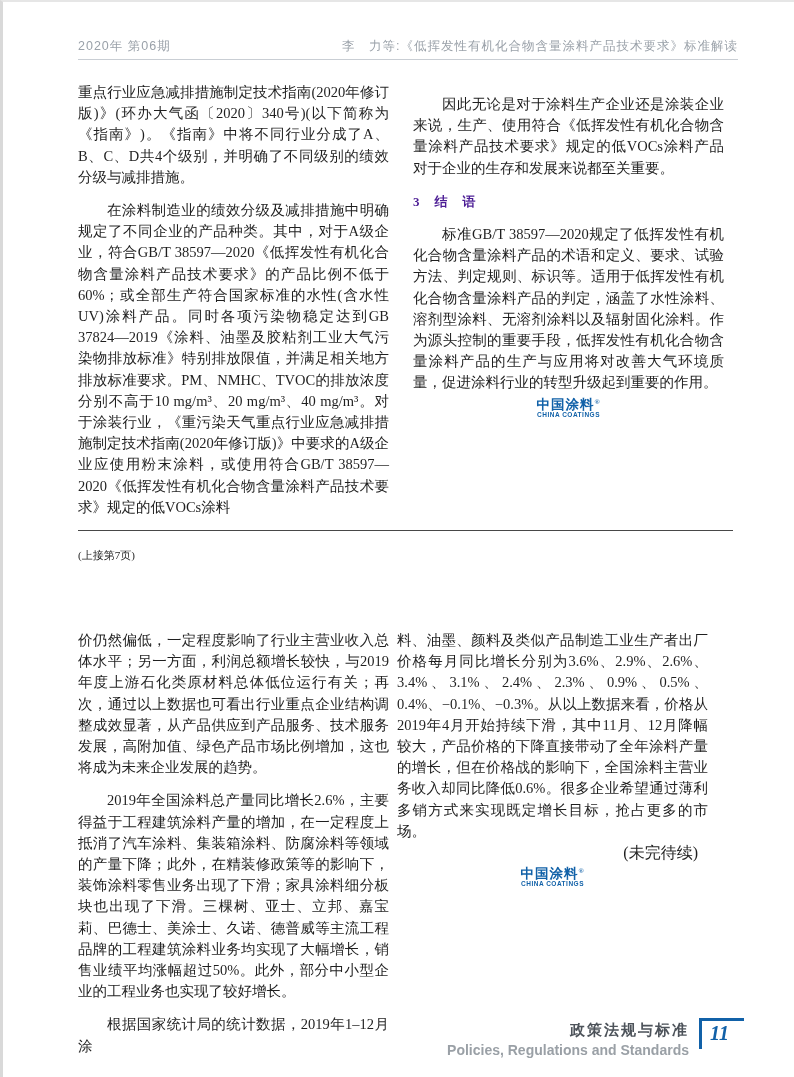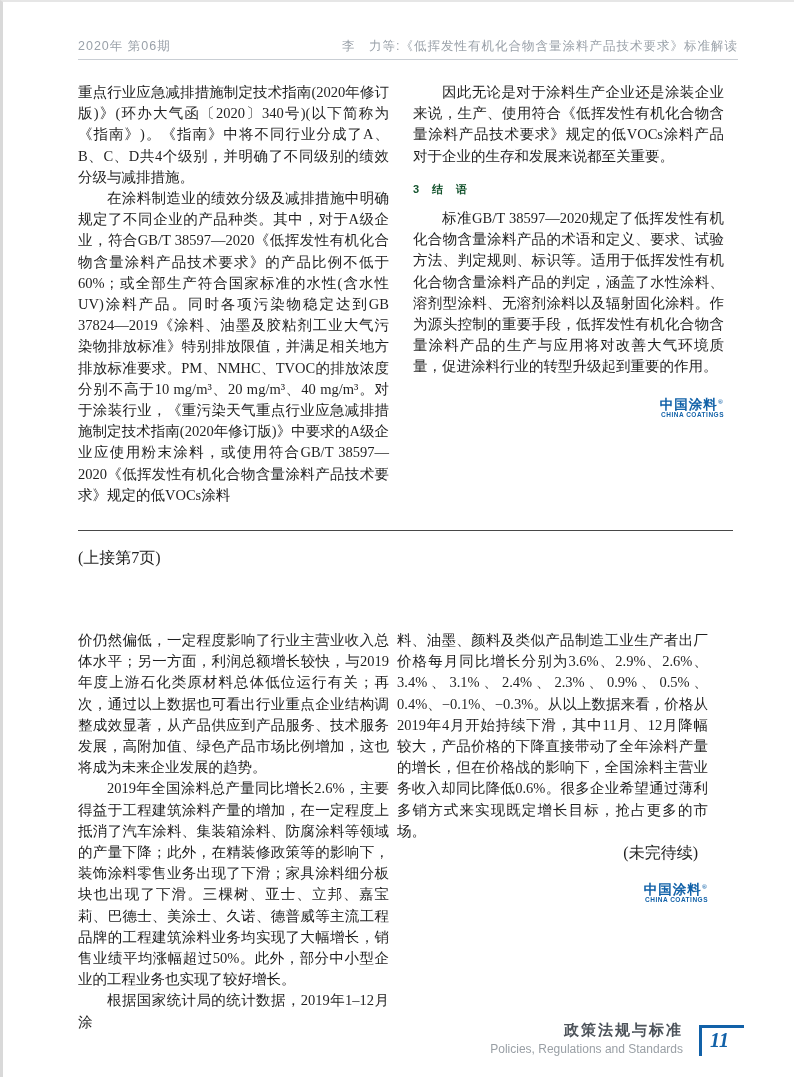--- a/index.html
+++ b/index.html
@@ -16,41 +16,41 @@
     font-family:"Liberation Sans","DejaVu Sans",sans-serif;
     font-size:12.5px;color:#9aa1a9;letter-spacing:1px;white-space:nowrap;
   }
   .header-rule{position:absolute;top:57px;left:75px;right:56px;height:0;border-top:1px solid #c9ced4;}
   
   .columns{position:absolute;left:75px;display:flex;gap:24px;}
   .columns.top{top:80px;}
   .columns.bottom{top:628px;gap:8px;}
   .col{width:311px;text-align:justify;font-size:14.5px;line-height:21.2px;}
   .col p{margin:0;}
-  .col p.indent{text-indent:2em;}
+  .col p.indent{text-indent:2em;margin-top:12px;}
   .section-heading{
-    margin:12px 0 8px 0;font-size:11px;font-weight:bold;letter-spacing:1px;
-    color:#14532d;font-family:Liberation Sans, sans-serif;
+    margin:12px 0 8px 0;font-size:13px;font-weight:bold;letter-spacing:1px;
+    color:#4c1d95;font-family:Liberation Serif, serif;
   }
   
-  .logo{margin-top:20px;text-align:right;color:#1161a8;line-height:1.05;}
+  .logo{margin-top:4px;text-align:center;color:#1161a8;line-height:1.05;}
   .logo-cn{font-weight:bold;font-size:13.5px;letter-spacing:1px;}
   .logo-cn sup{font-size:7px;}
   .logo-en{font-size:6.5px;font-weight:bold;letter-spacing:0.5px;font-family:"Liberation Sans","DejaVu Sans",sans-serif;}
   
   .article-divider{position:absolute;top:528px;left:75px;width:655px;height:0;border-top:1px solid #474747;}
-  .continuation-note{position:absolute;top:546px;left:75px;font-size:16px;color:#1f1f1f;}
+  .continuation-note{position:absolute;top:546px;left:75px;font-size:11px;color:#1f1f1f;}
   .to-be-continued{text-align:right;margin-top:8px;padding-right:10px;font-size:16px;}
   
-  .page-footer{position:absolute;top:1016px;right:50px;display:flex;align-items:flex-end;gap:16px;margin-left:32px;}
+  .page-footer{position:absolute;top:1016px;right:50px;display:flex;align-items:flex-start;gap:10px;margin-left:32px;}
   .footer-titles{text-align:right;padding-top:3px;}
   .footer-cn{font-size:15px;font-weight:bold;letter-spacing:2px;color:#4d535a;
     font-family:"Liberation Sans","DejaVu Sans",sans-serif;}
-  .footer-en{font-size:12px;color:#9aa0a6;margin-top:2px;
-    font-family:"Liberation Sans","DejaVu Sans",sans-serif;}
+  .footer-en{font-size:14px;color:#9aa0a6;margin-top:2px;
+    font-family:"Liberation Sans","DejaVu Sans",sans-serif;font-weight:bold;}
   .page-number-box{
     border-top:3px solid #1161a8;border-left:3px solid #1161a8;
     width:34px;height:27px;padding:1px 0 0 8px;box-sizing:content-box;
   }
   .page-number{
     color:#1161a8;font-style:italic;font-weight:bold;font-size:20px;
     font-family:"Liberation Serif","DejaVu Serif",serif;
   }
 </style>
 </head>

